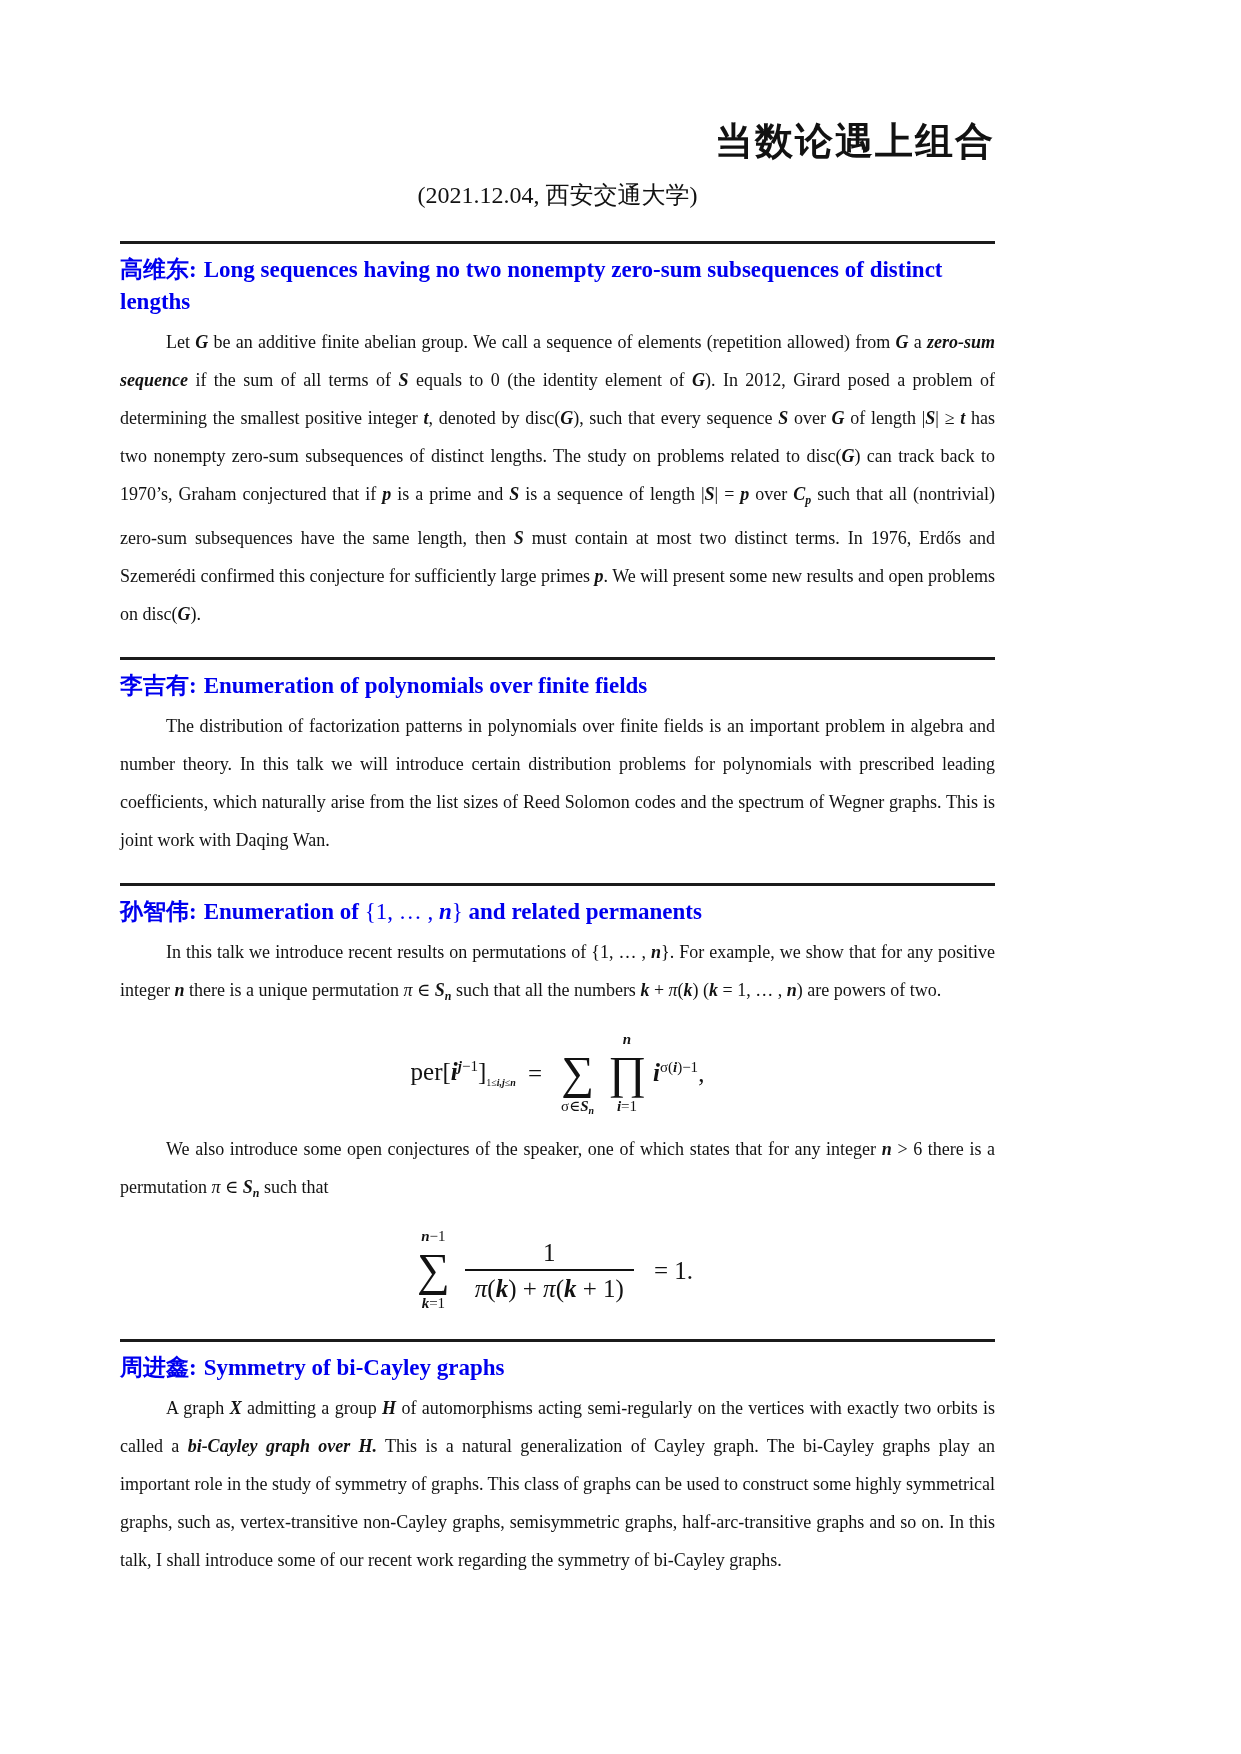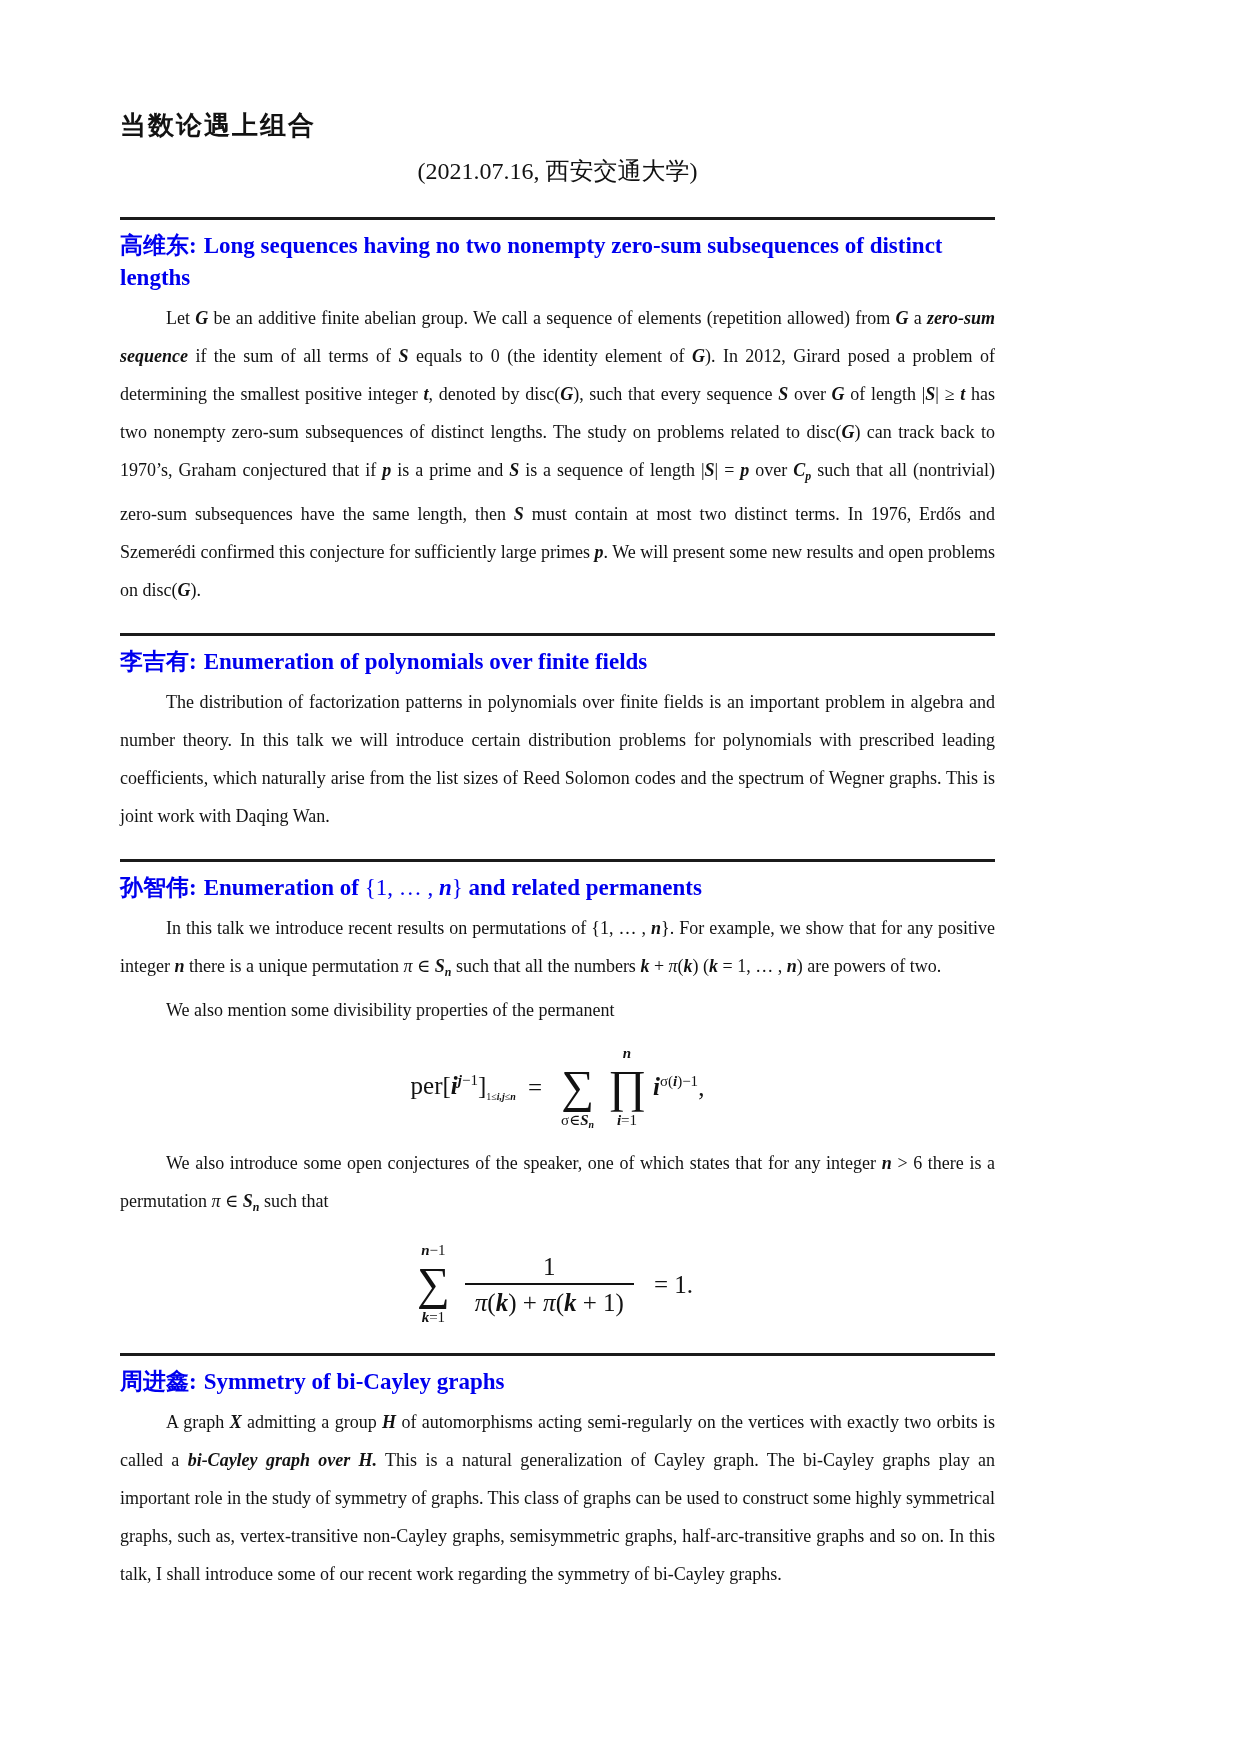--- a/index.html
+++ b/index.html
@@ -3,21 +3,21 @@
 <meta charset="utf-8">
 <style>
   html,body{margin:0;padding:0;}
   body{
     width:1241px;height:1754px;overflow:hidden;background:#ffffff;
     color:var(--text,#121212);
     font-family:"Liberation Serif","DejaVu Serif",serif;
   }
   .page{padding:100px 246px 0 120px;}
 
-  .doc-title{font-size:26px;font-weight:700;text-align:left;margin:8px 0 12px 0;letter-spacing:2px;}
+  .doc-title{font-size:38px;font-weight:700;text-align:right;margin:16px 0 12px 0;letter-spacing:2px;}
   .doc-subtitle{font-size:24px;text-align:center;margin:0 0 30px 0;}
 
   hr.rule{border:none;border-top:3px solid var(--rule,#1b1b1b);margin:24px 0 10px 0;}
   hr.rule.first{margin-top:0;}
 
   .sec-head{font-size:23px;line-height:32px;margin:2px 0 5px 0;color:var(--heading_blue,#0000ee);font-weight:700;}
   .speaker{margin-right:7px;}
 
   .para{font-size:18px;line-height:38px;text-align:justify;margin:0;text-indent:46px;}
   .para.noindent{text-indent:0;}
@@ -41,21 +41,21 @@
   .frac{display:inline-flex;flex-direction:column;align-items:center;margin:0 8px;}
   .frac .num{padding:0 10px 4px 10px;}
   .frac .den{border-top:2px solid var(--text,#121212);padding:5px 10px 0 10px;}
 </style>
 </head>
 <body>
 
 <div class="page">
 
   <h1 class="doc-title">当数论遇上组合</h1>
-  <div class="doc-subtitle">(2021.07.16, 西安交通大学)</div>
+  <div class="doc-subtitle">(2021.12.04, 西安交通大学)</div>
 
   <hr class="rule first">
 
   <section>
     <h2 class="sec-head">
       <span class="speaker">高维东:</span><span class="talk-title"><span>Long sequences having no two nonempty zero-sum subsequences of distinct lengths</span></span>
     </h2>
     <p class="para"><span>Let </span><span class="s-m">G</span><span> be an additive finite abelian group. We call a sequence of elements (repetition allowed) from </span><span class="s-m">G</span><span> a </span><span class="s-m">zero-sum sequence</span><span> if the sum of all terms of </span><span class="s-m">S</span><span> equals to 0 (the identity element of </span><span class="s-m">G</span><span>). In 2012, Girard posed a problem of determining the smallest positive integer </span><span class="s-m">t</span><span>, denoted by disc(</span><span class="s-m">G</span><span>), such that every sequence </span><span class="s-m">S</span><span> over </span><span class="s-m">G</span><span> of length |</span><span class="s-m">S</span><span>| ≥ </span><span class="s-m">t</span><span> has two nonempty zero-sum subsequences of distinct lengths. The study on problems related to disc(</span><span class="s-m">G</span><span>) can track back to 1970’s, Graham conjectured that if </span><span class="s-m">p</span><span> is a prime and </span><span class="s-m">S</span><span> is a sequence of length |</span><span class="s-m">S</span><span>| = </span><span class="s-m">p</span><span> over </span><span class="s-m">C</span><span class="s-sub">p</span><span> such that all (nontrivial) zero-sum subsequences have the same length, then </span><span class="s-m">S</span><span> must contain at most two distinct terms. In 1976, Erdős and Szemerédi confirmed this conjecture for sufficiently large primes </span><span class="s-m">p</span><span>.  We will present some new results and open problems on disc(</span><span class="s-m">G</span><span>).</span></p>
   </section>
 
@@ -68,21 +68,20 @@
     <p class="para"><span>The distribution of factorization patterns in polynomials over finite fields is an important problem in algebra and number theory. In this talk we will introduce certain distribution problems for polynomials with prescribed leading coefficients, which naturally arise from the list sizes of Reed Solomon codes and the spectrum of Wegner graphs. This is joint work with Daqing Wan.</span></p>
   </section>
 
   <hr class="rule">
 
   <section>
     <h2 class="sec-head">
       <span class="speaker">孙智伟:</span><span class="talk-title"><span>Enumeration of </span><span class="s-hm">{1, … , </span><span class="s-m">n</span><span class="s-hm">}</span><span> and related permanents</span></span>
     </h2>
     <p class="para"><span>In this talk we introduce recent results on permutations of {1, … , </span><span class="s-m">n</span><span>}. For example, we show that for any positive integer </span><span class="s-m">n</span><span> there is a unique permutation </span><span class="s-i">π</span><span> ∈ </span><span class="s-m">S</span><span class="s-sub">n</span><span> such that all the numbers </span><span class="s-m">k</span><span> + </span><span class="s-i">π</span><span>(</span><span class="s-m">k</span><span>) (</span><span class="s-m">k</span><span> = 1, … , </span><span class="s-m">n</span><span>) are powers of two.</span></p>
-    <p class="para"><span>We also mention some divisibility properties of the permanent</span></p>
 
     <div class="formula-row">
       <span class="fx">
         <span class="fgroup"><span>per[</span><span class="s-m">i</span><sup class="fsup"><span class="s-m">j</span><span>−1</span></sup><span>]</span><sub class="fsub"><span>1≤</span><span class="s-m">i,j</span><span>≤</span><span class="s-m">n</span></sub></span>
         <span class="frel">=</span>
         <span class="bigop">
           <span class="op-above">&nbsp;</span>
           <span class="op-sym">∑</span>
           <span class="op-below"><span>σ∈</span><span class="s-m">S</span><span class="s-sub">n</span></span>
         </span>

